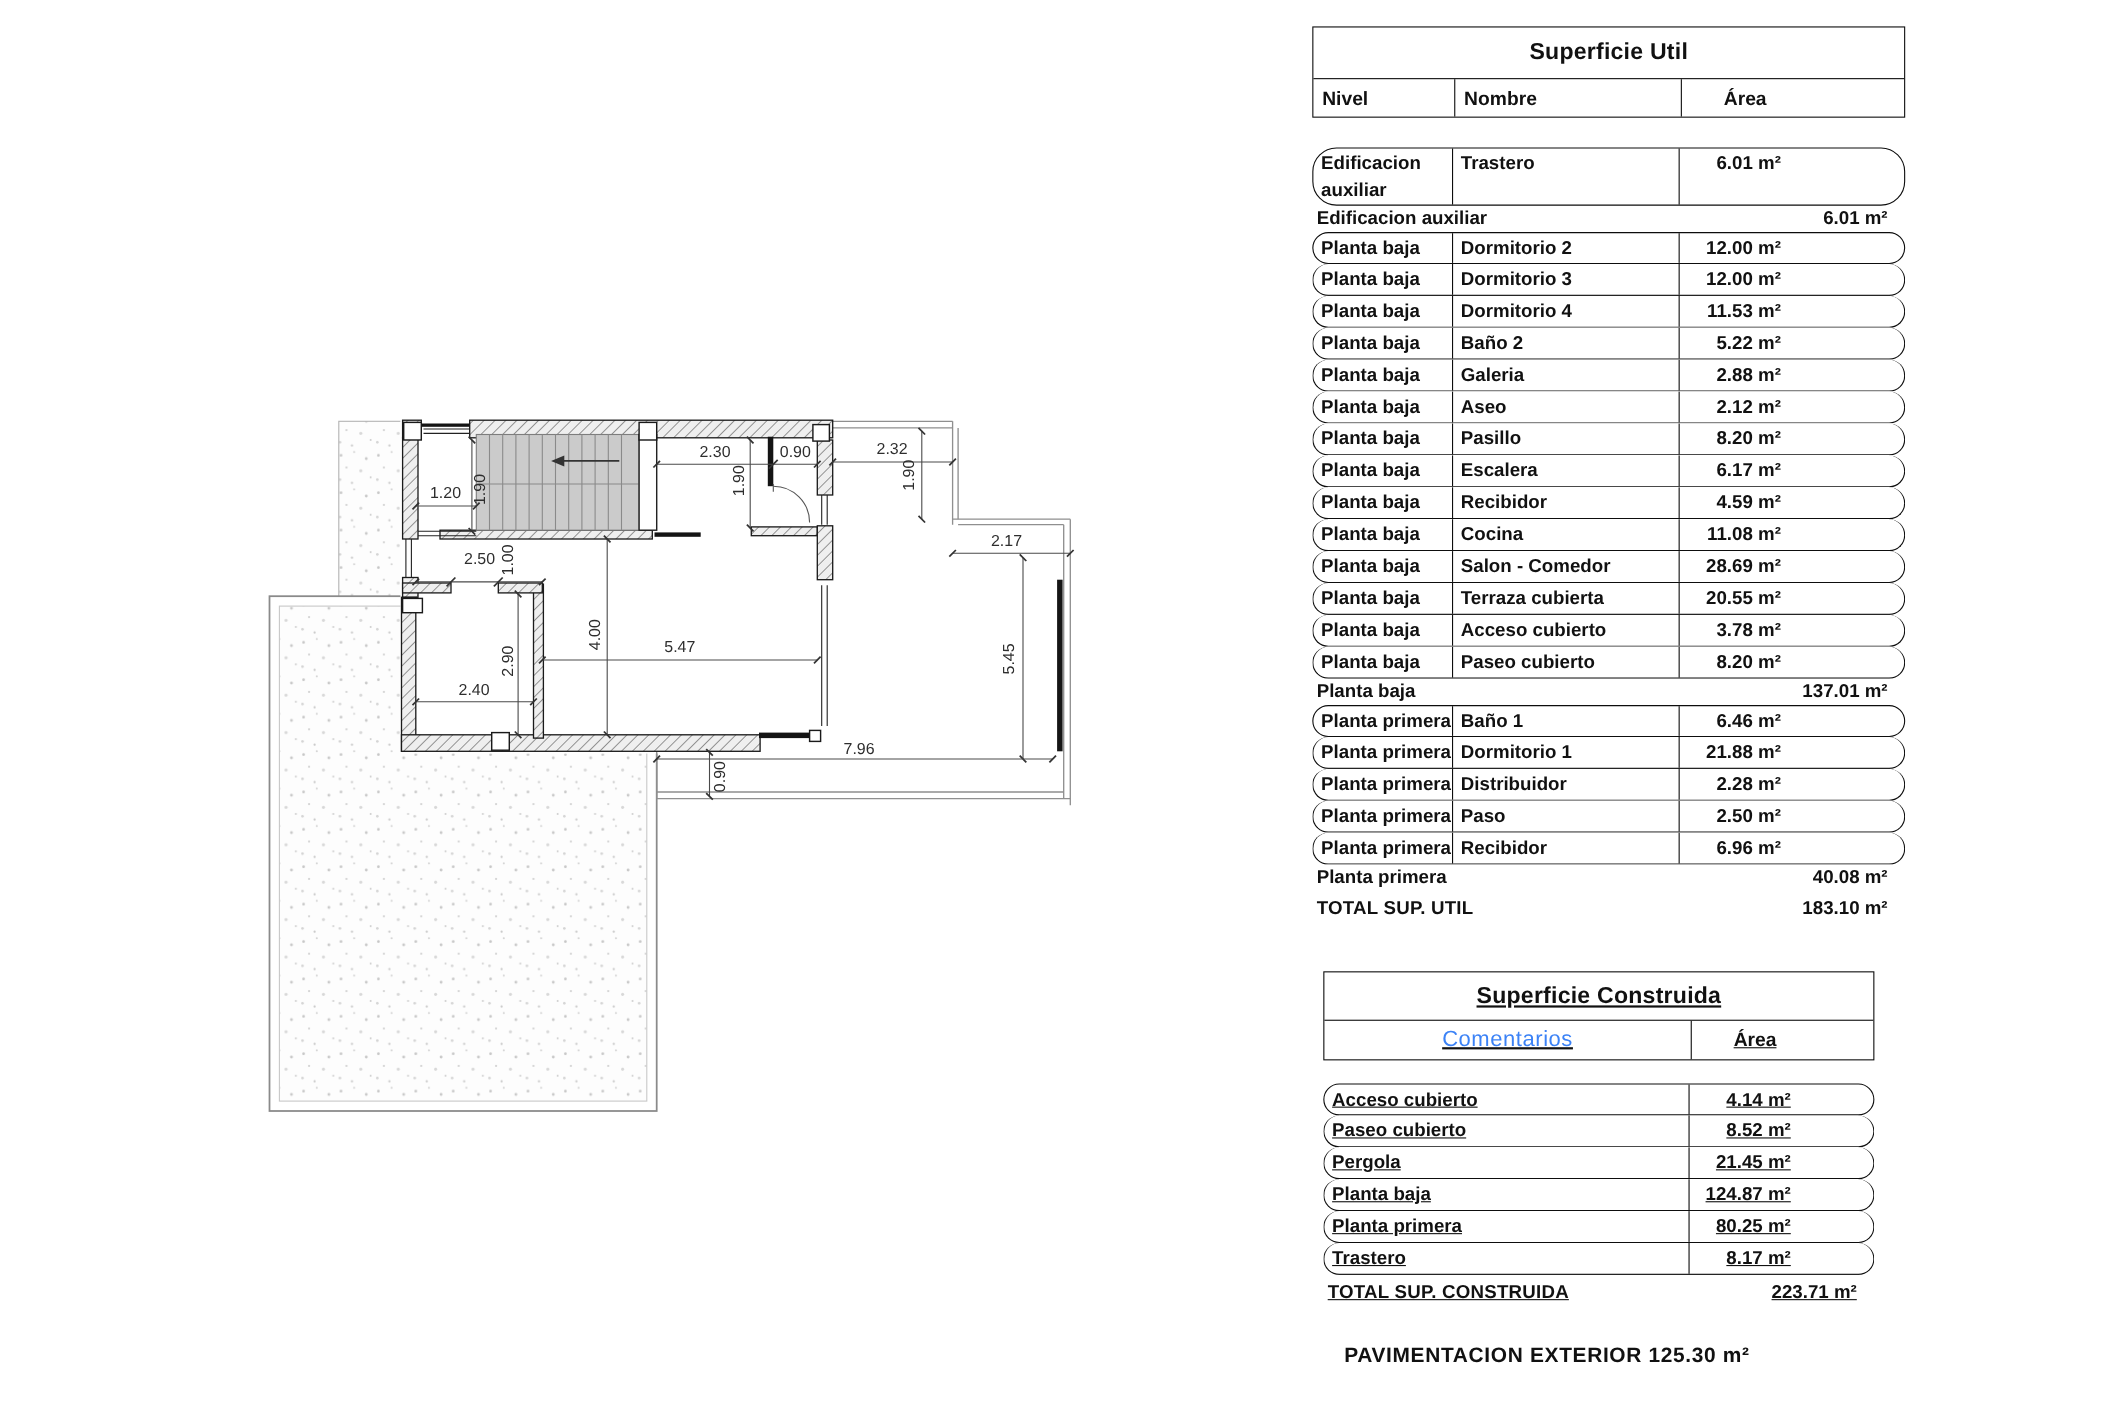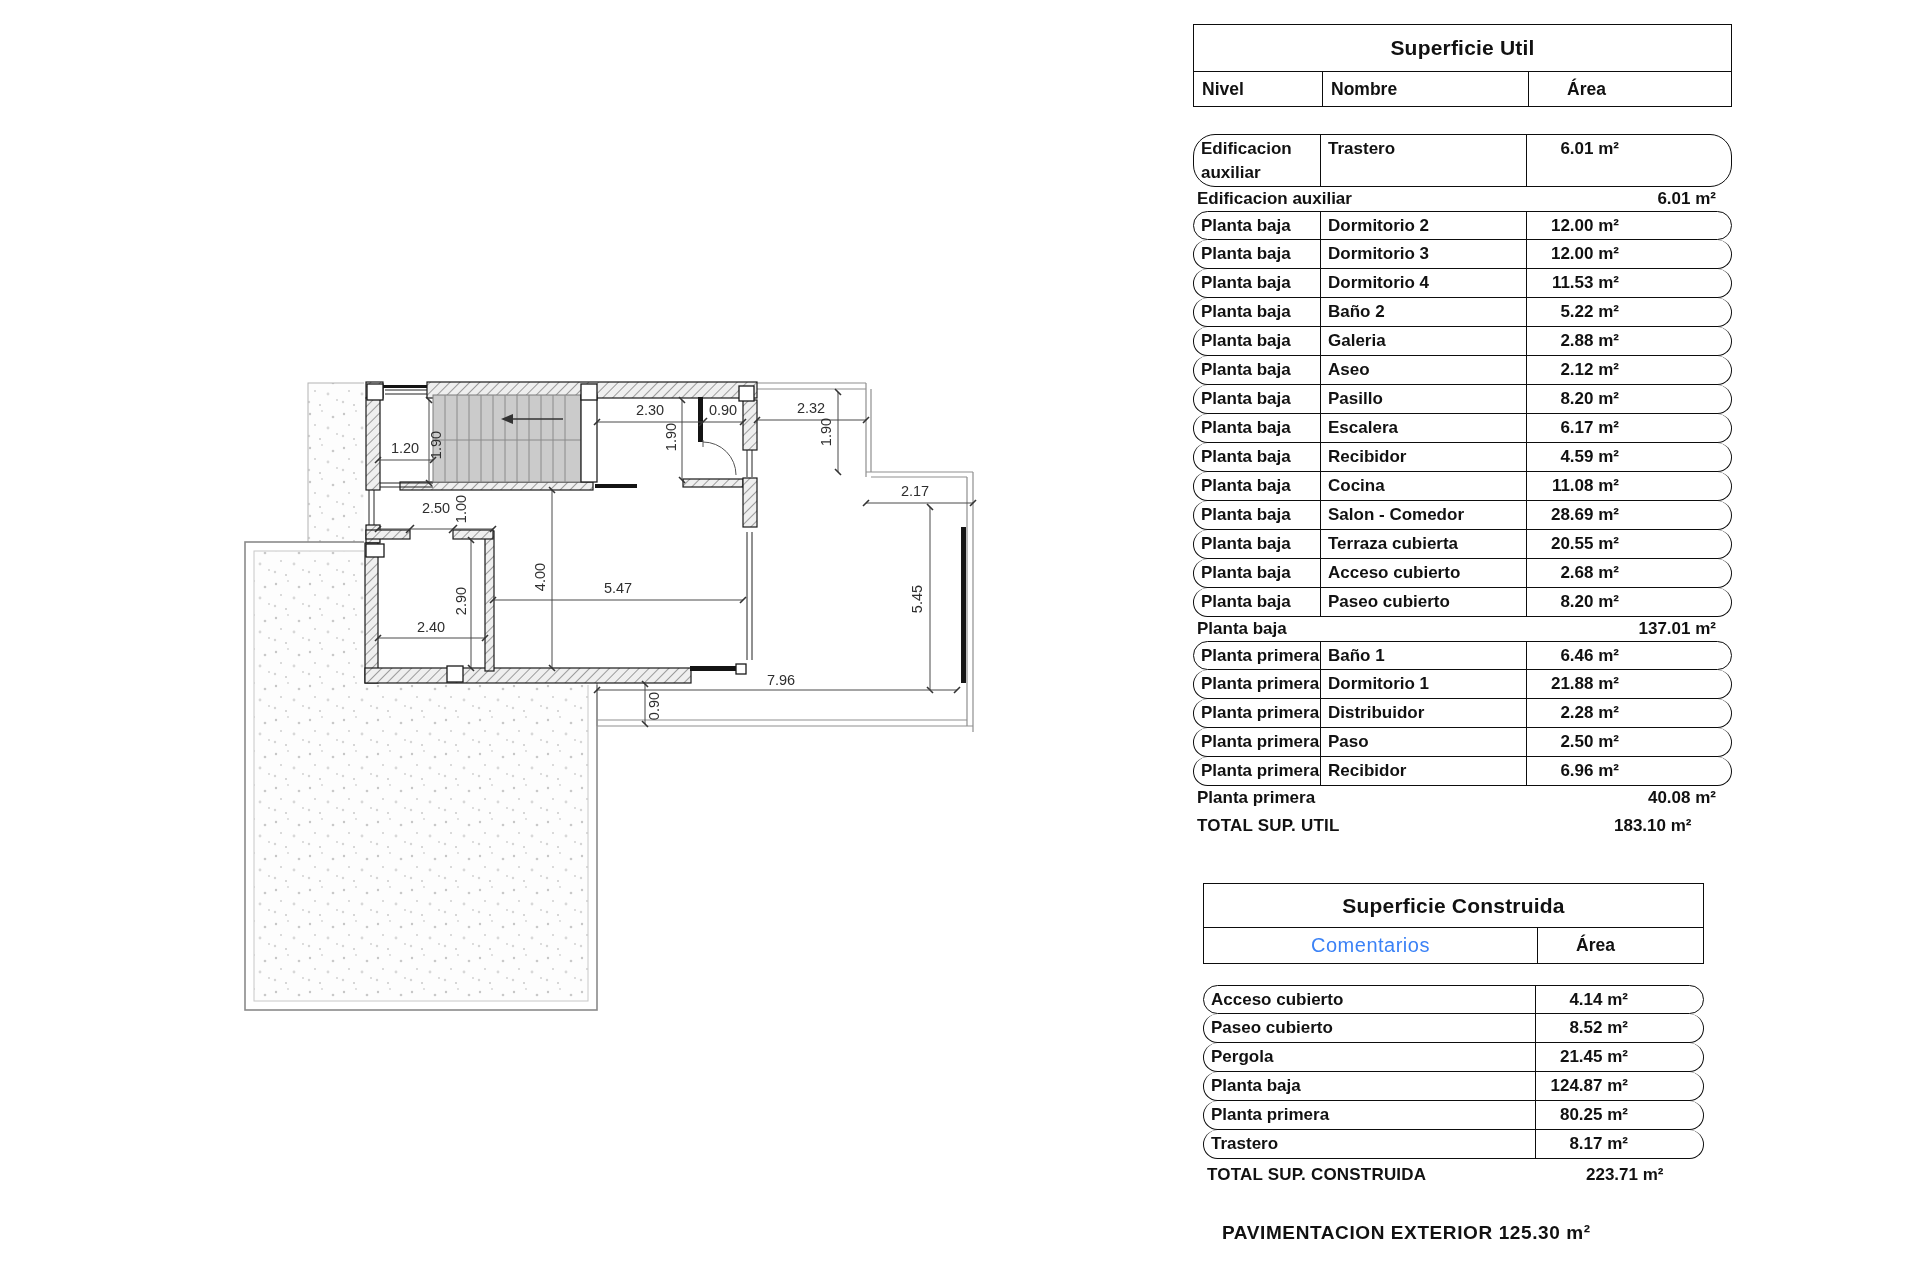--- a/index.html
+++ b/index.html
@@ -28,21 +28,21 @@
   .row.item.tall{min-height:53px;}
   .cell{padding-left:7px;line-height:27px;}
   .row.item.tall .cell{line-height:24px;padding-top:2px;}
   .cell.sep{border-right:1.4px solid #0d0d0d;}
   .cell.area{text-align:right;padding-right:22px;padding-left:0;}
   .row.summary{display:grid;grid-template-columns:1fr 118px;min-height:23px;padding:1px 0;}
   .row.summary .lbl{padding-left:4px;line-height:22px;}
   .row.summary .area{text-align:right;padding-right:16px;line-height:22px;}
   .row.total{display:grid;grid-template-columns:1fr 118px;min-height:29px;padding-top:4px;}
   .row.total .lbl{padding-left:4px;line-height:24px;letter-spacing:.2px;}
-  .row.total .area{padding-right:16px;line-height:24px;}
+  .row.total .area{text-align:right;padding-right:16px;line-height:24px;}
   .pav{position:absolute;left:1222px;top:1222px;font-weight:bold;font-size:19px;letter-spacing:.6px;}
   text.dim{font-family:"Liberation Sans", sans-serif;font-size:14.5px;fill:#2e2e2e;}
 </style>
 </head>
 <body>
 
 <div class="canvas">
 
   <svg width="1920" height="1280" viewBox="0 0 1920 1280">
     <defs>
@@ -258,21 +258,21 @@
           <div class="cell area">28.69 m²</div>
         </div>
         <div class="row item">
           <div class="cell sep">Planta baja</div>
           <div class="cell sep">Terraza cubierta</div>
           <div class="cell area">20.55 m²</div>
         </div>
         <div class="row item">
           <div class="cell sep">Planta baja</div>
           <div class="cell sep">Acceso cubierto</div>
-          <div class="cell area">2.68 m²</div>
+          <div class="cell area">3.78 m²</div>
         </div>
         <div class="row item">
           <div class="cell sep">Planta baja</div>
           <div class="cell sep">Paseo cubierto</div>
           <div class="cell area">8.20 m²</div>
         </div>
         <div class="row summary">
           <div class="lbl">Planta baja</div>
           <div class="area">137.01 m²</div>
         </div>
@@ -305,21 +305,21 @@
           <div class="lbl">Planta primera</div>
           <div class="area">40.08 m²</div>
         </div>
         <div class="row total">
           <div class="lbl">TOTAL SUP. UTIL</div>
           <div class="area">183.10 m²</div>
         </div>
       </div>
   </div>
 
-  <div class="tbl" style="left:1203px;top:883px;width:501px;">
+  <div class="tbl" style="left:1203px;top:883px;width:501px;text-decoration:underline;">
     <div class="box">
       <div class="t-title cons">Superficie Construida</div>
       <div class="t-head cons">
         <div class="th light center sep">Comentarios</div>
         <div class="th center">Área</div>
       </div>
     </div>
     <div class="rows cons" id="cons-rows">
         <div class="row item">
           <div class="cell sep">Acceso cubierto</div>

